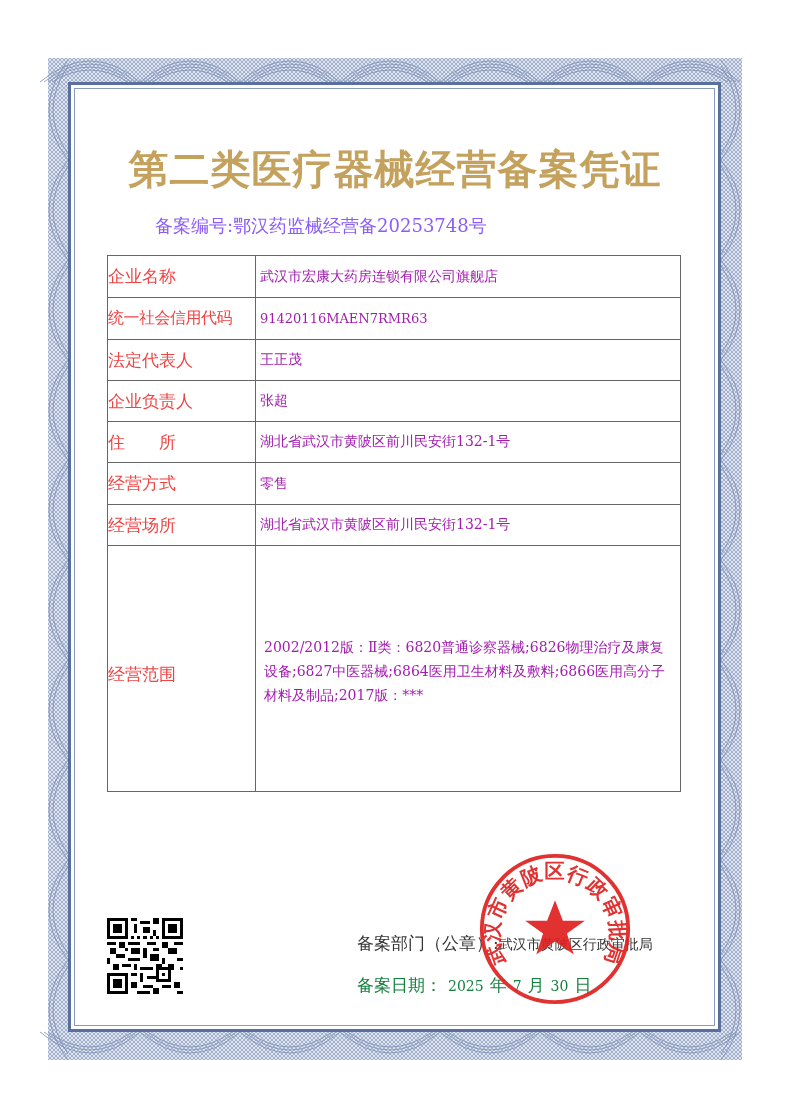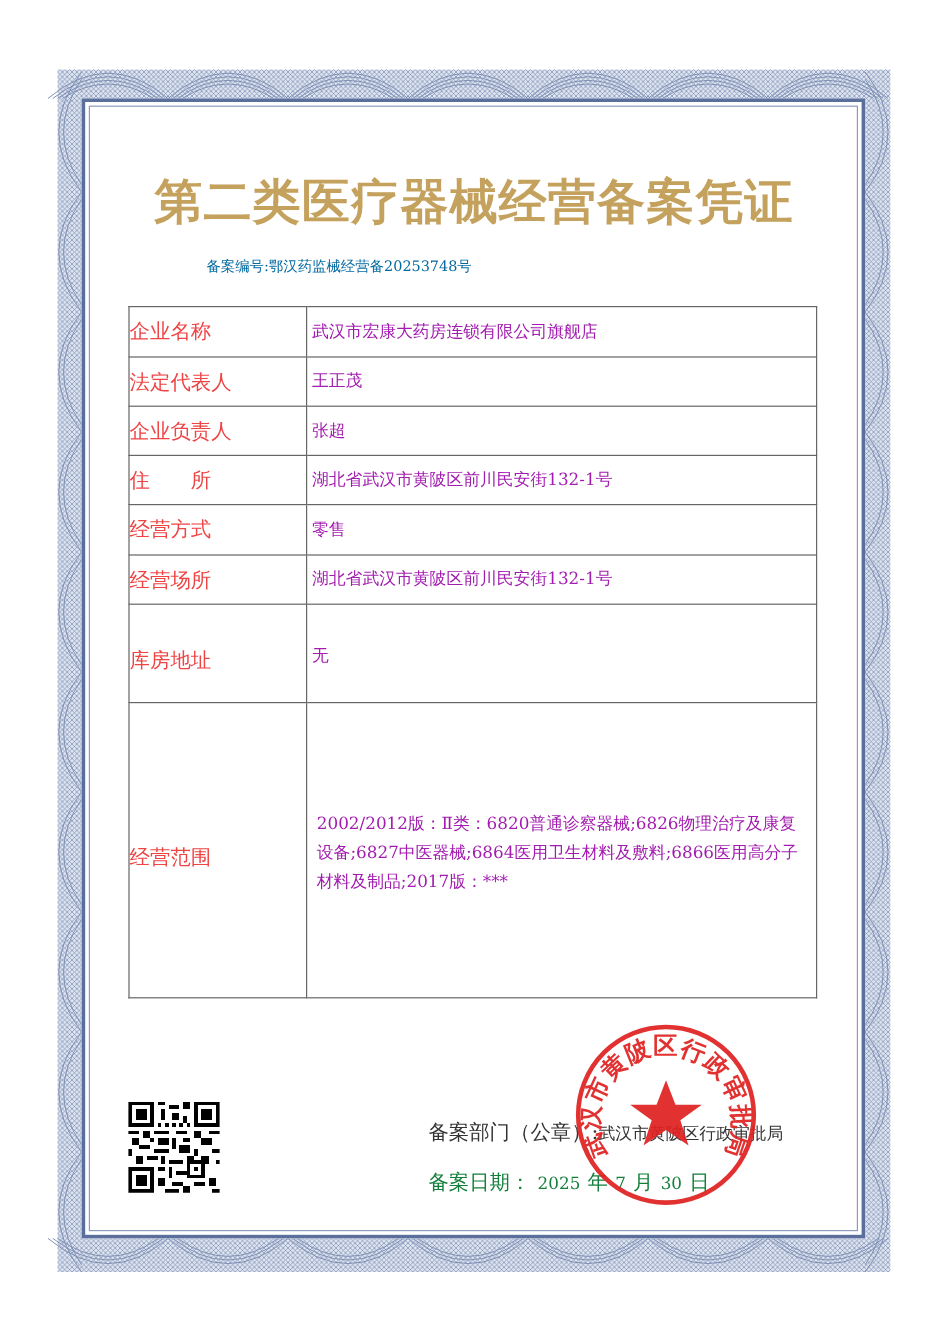--- a/index.html
+++ b/index.html
@@ -6,21 +6,21 @@
   body { width:790px; height:1118px; position:relative; overflow:hidden;
          font-family:"DejaVu Serif","Liberation Serif",serif; color:#333; }
   .guilloche { position:absolute; left:0; top:0; width:790px; height:1118px; }
   .frame-outer { position:absolute; left:68px; top:82px; width:653px; height:950px;
                  border:3px solid #5a6f9c; box-sizing:border-box; background:#ffffff; }
   .frame-inner { position:absolute; left:74px; top:88px; width:641px; height:938px;
                  border:1px solid #8a9bbd; box-sizing:border-box; }
   .title { position:absolute; left:0; width:790px; top:144px; text-align:center;
            font-family:"DejaVu Serif","Liberation Serif",serif; font-weight:bold;
            font-size:40px; letter-spacing:1px; color:#c4a25e; line-height:50px; }
-  .cert-no { position:absolute; left:172px; top:214px; font-size:12px; color:#0369a1;
+  .cert-no { position:absolute; left:155px; top:214px; font-size:18px; color:#8b5cf6;
              font-family:"DejaVu Serif","Liberation Serif",serif; }
   table.info { position:absolute; left:107px; top:255px; width:574px;
                border-collapse:collapse; table-layout:fixed; }
   table.info td { border:1.5px solid #666; box-sizing:border-box; padding:0; vertical-align:middle; }
   td.lbl { width:148px; text-align:left; font-size:17px; color:#ef4444;
            font-family:"DejaVu Serif","Liberation Serif",serif; }
   td.val { font-size:14px; padding-left:4px !important; color:#a21caf;
            font-family:"DejaVu Serif","Liberation Serif",serif; }
   td.top { vertical-align:top; }
   td.top-lbl { vertical-align:top; padding-top:12px !important; }
@@ -75,43 +75,43 @@
 <div class="cert-no">
   <span>备案编号:</span><span>鄂汉药监械经营备20253748号</span>
 </div>
 
 <table class="info">
   <tbody>
       <tr style="height:42px">
     <td class="lbl">企业名称</td>
     <td class="val">武汉市宏康大药房连锁有限公司旗舰店</td>
   </tr>
+  <tr style="height:42px">
+    <td class="lbl" style="font-size:16px;letter-spacing:-0.5px;">统一社会信用代码</td>
+    <td class="val" style="font-size:13px;">91420116MAEN7RMR63</td>
+  </tr>
   <tr style="height:41px">
     <td class="lbl">法定代表人</td>
     <td class="val">王正茂</td>
   </tr>
   <tr style="height:41px">
     <td class="lbl">企业负责人</td>
     <td class="val">张超</td>
   </tr>
   <tr style="height:41px">
     <td class="lbl" style="white-space:pre;">住　　所</td>
     <td class="val">湖北省武汉市黄陂区前川民安街132-1号</td>
   </tr>
   <tr style="height:42px">
     <td class="lbl">经营方式</td>
     <td class="val">零售</td>
   </tr>
   <tr style="height:41px">
     <td class="lbl">经营场所</td>
     <td class="val">湖北省武汉市黄陂区前川民安街132-1号</td>
-  </tr>
-  <tr style="height:82px">
-    <td class="lbl top-lbl">库房地址</td>
-    <td class="val top" style="padding-top:4px !important;">无</td>
   </tr>
   <tr style="height:246px">
     <td class="lbl top-lbl">经营范围</td>
     <td class="val top">
           <div class="scope">2002/2012版：Ⅱ类：6820普通诊察器械;6826物理治疗及康复设备;6827中医器械;6864医用卫生材料及敷料;6866医用高分子材料及制品;2017版：***</div>
         </td>
   </tr>
 </tbody>
   </table>
 

